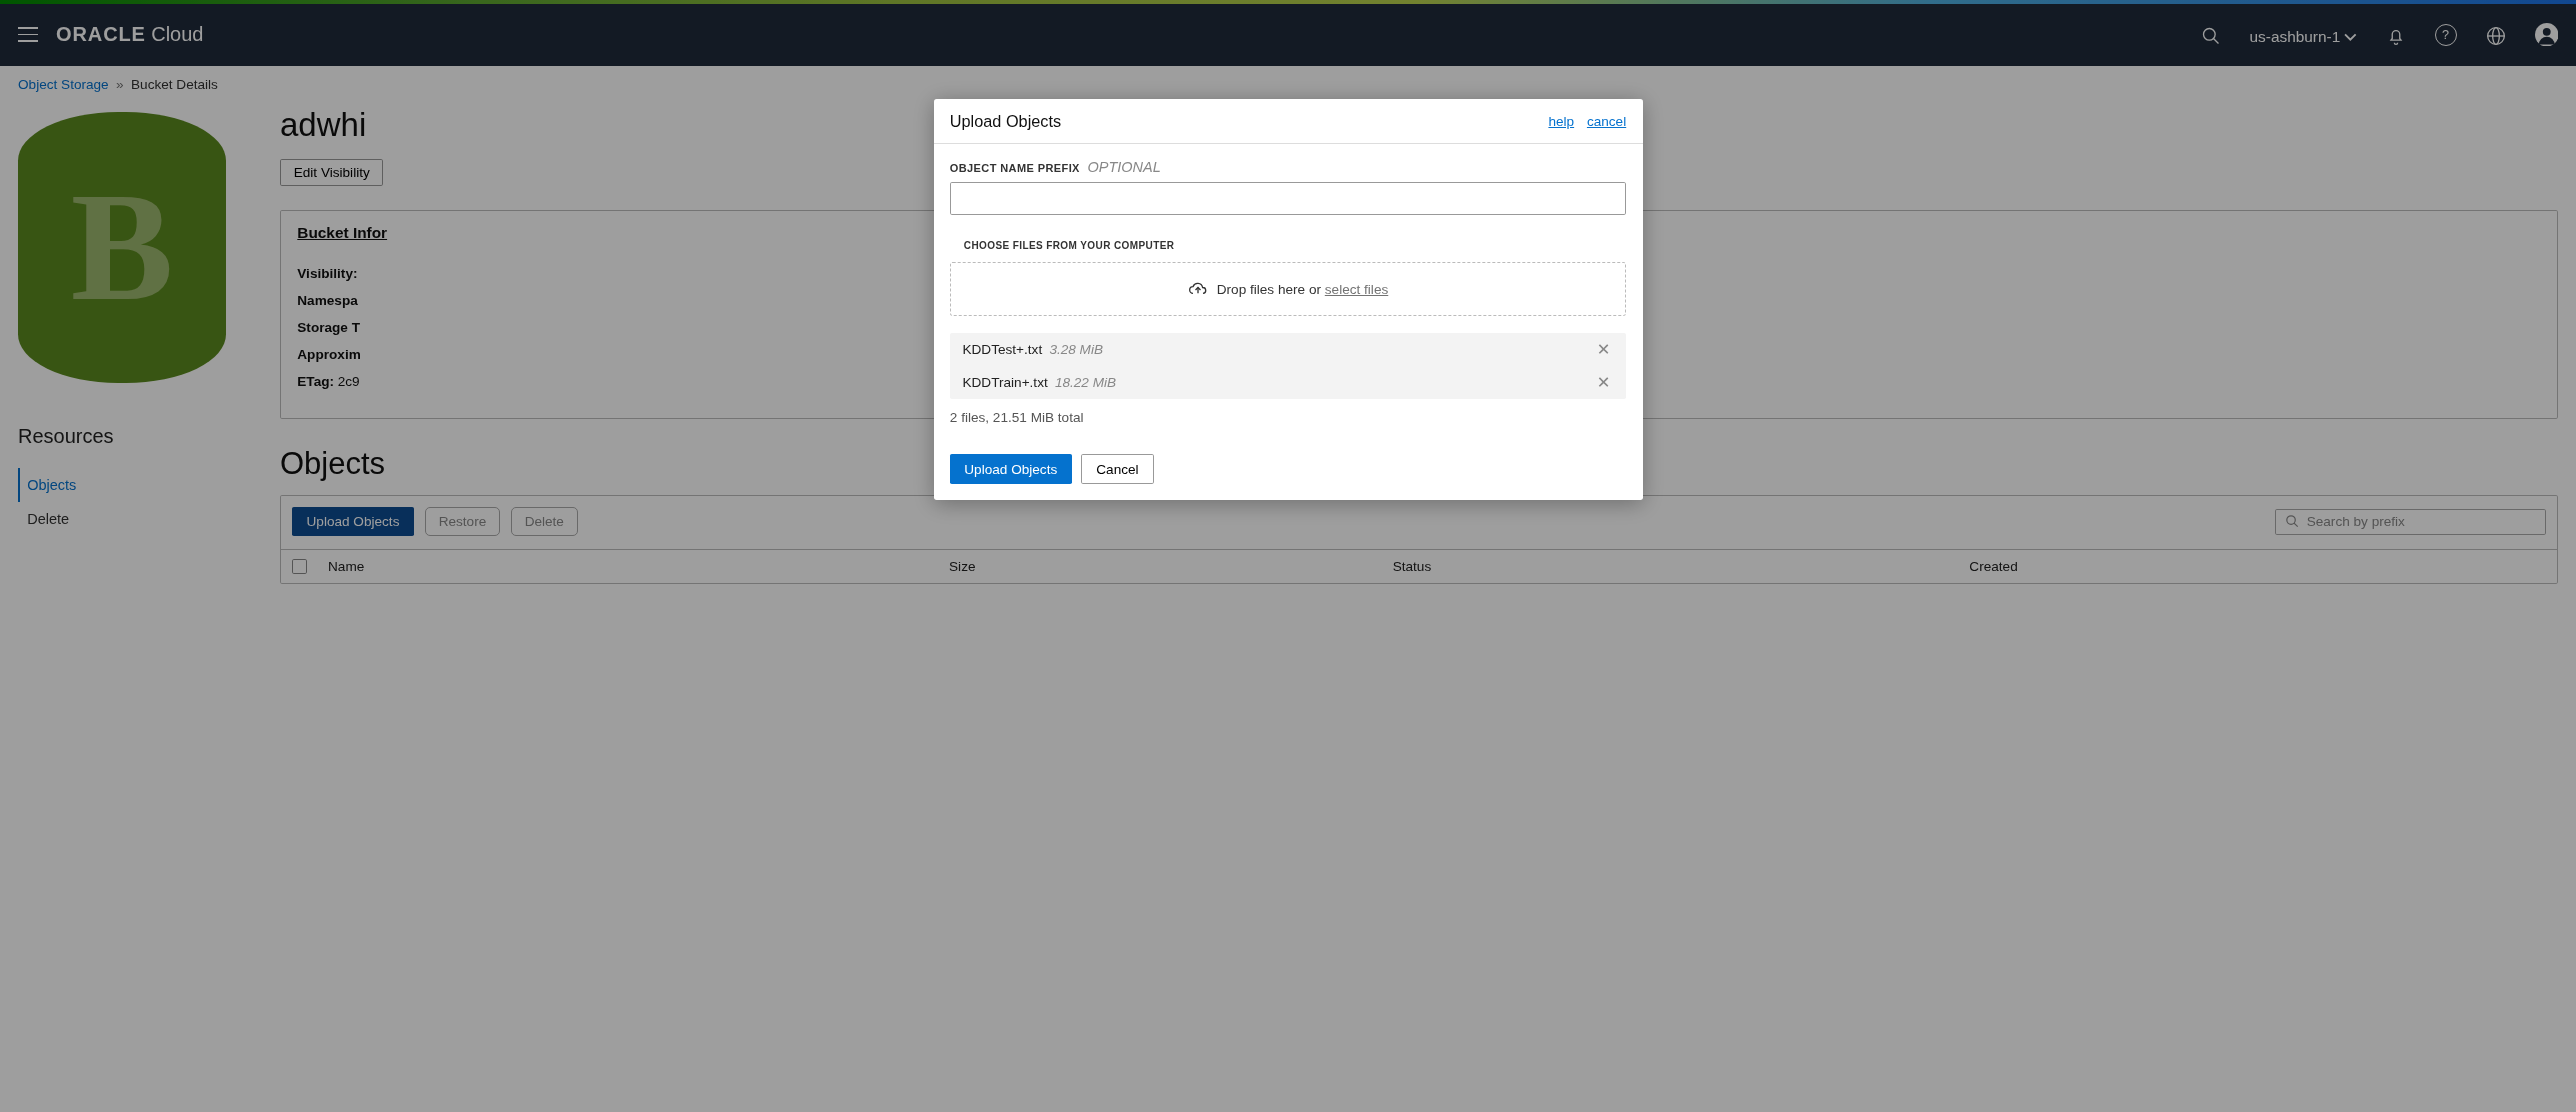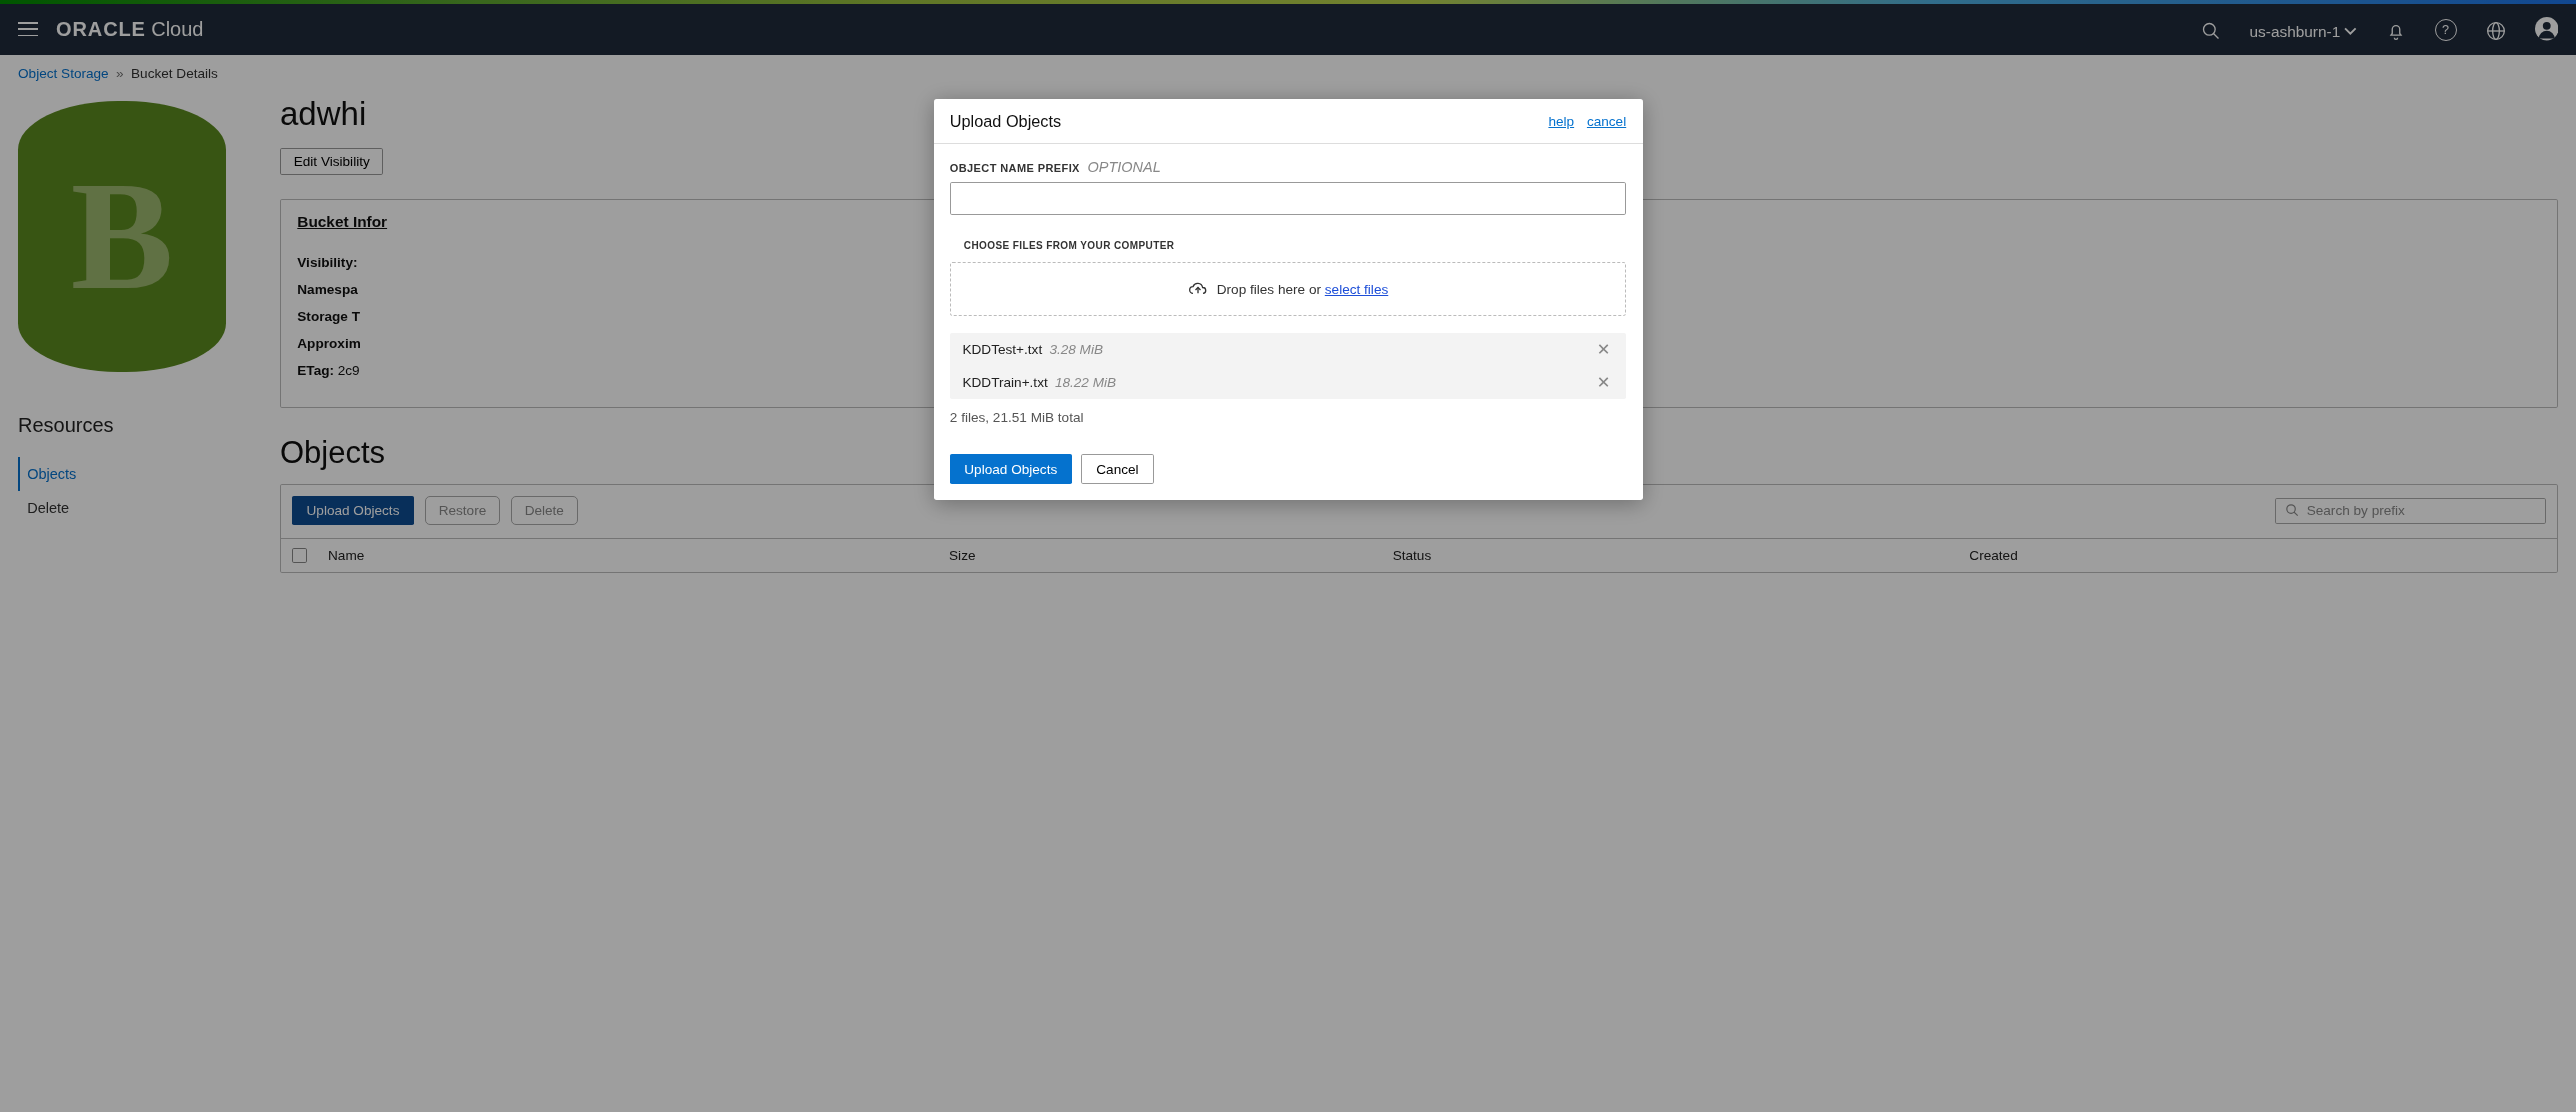--- a/index.html
+++ b/index.html
@@ -3,21 +3,21 @@
 <meta charset="utf-8">
 <style>
   * { box-sizing: border-box; margin: 0; padding: 0; }
   html, body { width: 100%; height: 100%; font-family: -apple-system, BlinkMacSystemFont, "Segoe UI", Helvetica, Arial, sans-serif; color:#111; }
   body { background:#fff; overflow:hidden; }
 
   
   .rainbow { height:3.6px; width:100%; background: linear-gradient(90deg,#008a00 0%, #5aa52f 18%, #9bbf3f 35%, #b9d24d 55%, #4fb0e0 75%, #1c73e8 100%); }
 
   
-  .header { background:#1f2b3b; color:#fff; height:51px; display:flex; align-items:center; padding:8px 18px; justify-content:space-between;}
+  .header { background:#1f2b3b; color:#fff; height:62px; display:flex; align-items:center; padding:8px 18px; justify-content:space-between;}
   .header-left { display:flex; align-items:center; gap:18px;}
   .hamburger-icon { width:20px; height:14.5px; display:flex; flex-direction:column; justify-content:space-between; }
   .hamburger-icon span { display:block; height:1.8px; background:#fff; width:100%; }
   .brand { display:flex; align-items:baseline; gap:5.4px;}
   .brand-oracle { font-weight:700; font-size:20px; letter-spacing:0.9px; font-family: Arial, sans-serif;}
   .brand-cloud { font-weight:300; font-size:20px;}
   .header-right { display:flex; align-items:flex-end; gap:29px;}
   .hdr-icon { width:20px; height:20px; stroke:#fff; fill:none; stroke-width:1.6;}
   .region-wrap { display:flex; align-items:center; gap:3.6px; font-size:15.4px;}
   .circ { width:22px; height:22px; border:1.6px solid #fff; border-radius:50%; display:flex; align-items:center; justify-content:center; font-size:12.7px;}
@@ -69,21 +69,21 @@
   .modal-head { display:flex; justify-content:space-between; align-items:center; padding:12.7px 16.3px; border-bottom:0.9px solid #ddd;}
   .modal-title { font-size:16.3px; font-weight:500;}
   .modal-links { font-size:13.6px;}
   .modal-links a { color:#0572ce; text-decoration:underline; margin-left:9px;}
   .modal-body { padding:14.5px 16.3px;}
   .field-label { font-size:11px; letter-spacing:0.4px; color:#333; font-weight:600;}
   .field-optional { font-style:italic; font-weight:400; color:#888; margin-left:3.6px;}
   .text-input { width:100%; border:0.9px solid #999; border-radius:1.8px; height:33px; margin-top:7.2px; padding:3.6px 9px; font-size:13.6px;}
   .choose-label { font-size:10px; letter-spacing:0.4px; color:#333; font-weight:600; margin-top:25px;margin-left:14px;}
   .dropzone { margin-top:11px; border:1.4px dashed #bbb; border-radius:2.7px; padding:18px; display:flex; align-items:center; justify-content:center; gap:9px; color:#333; font-size:13.6px;}
-  .dropzone a { color:#1d4ed8; text-decoration:underline;}
+  .dropzone a { color:#737373; text-decoration:underline;}
   .cloud-svg { width:20px; height:16.3px; stroke:#333; fill:none; stroke-width:1.6;}
 
   .file-list { margin-top:16.3px; background:#f3f3f3; border-radius:1.8px;}
   .file-row { display:flex; align-items:center; padding:7.2px 12.7px; font-size:13.6px;}
   .file-name { color:#222;}
   .file-size { color:#888; font-style:italic; margin-left:7.2px;}
   .file-x { margin-left:auto; color:#888; font-size:16.3px; cursor:pointer; width:20px; text-align:center;}
   .summary { font-size:13.6px; color:#555; margin-top:11px;}
 
   .modal-foot { padding:14.5px 16.3px 16.3px; display:flex; gap:9px;}

